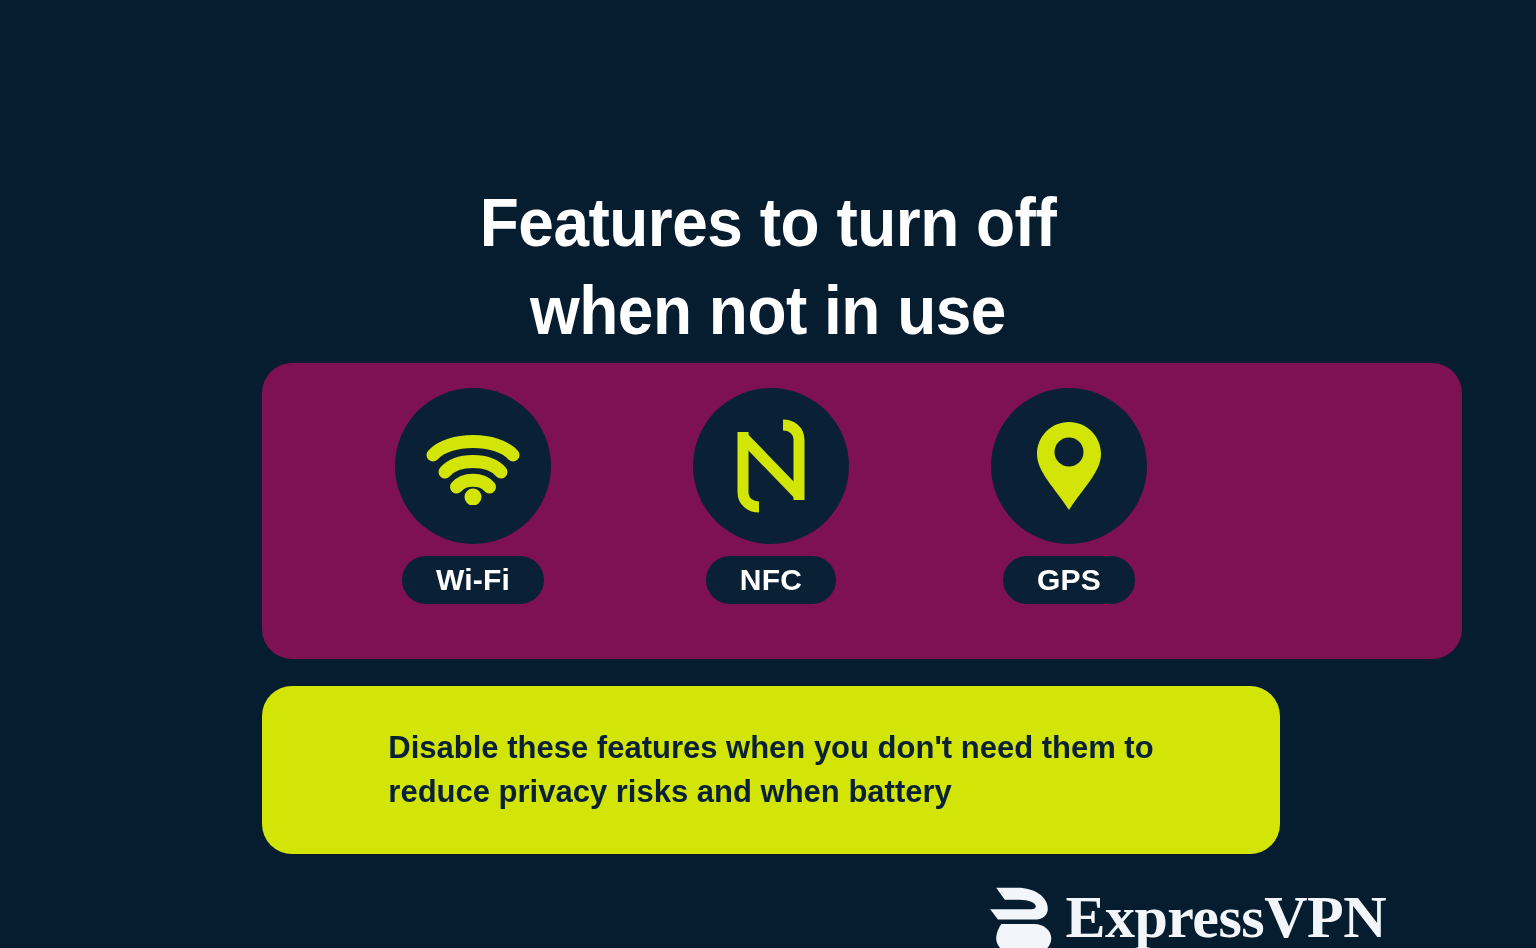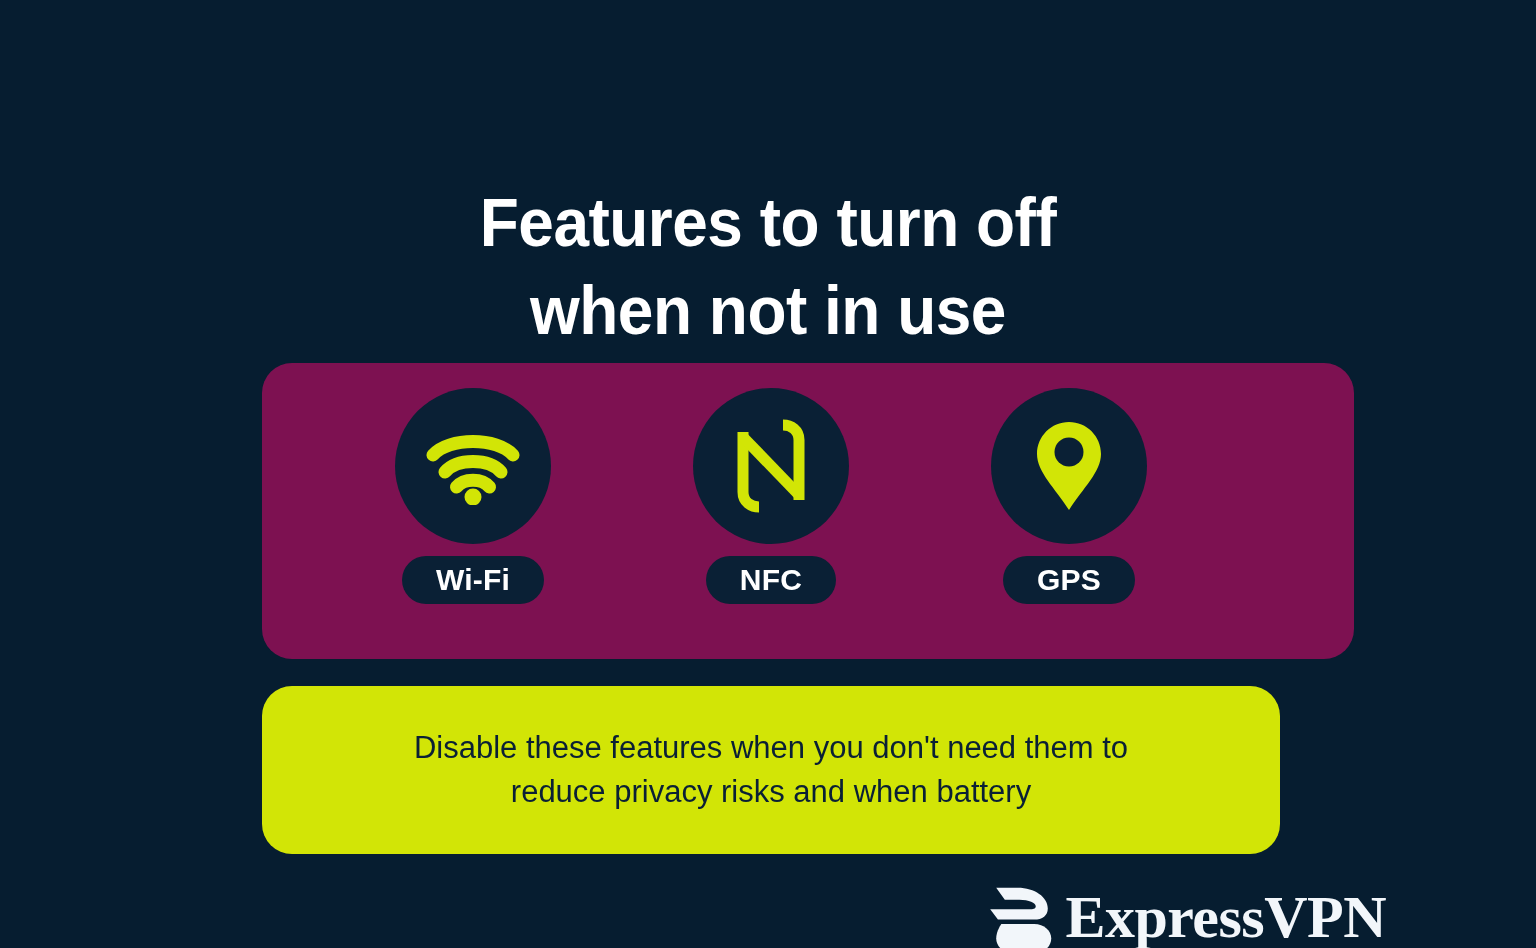--- a/index.html
+++ b/index.html
@@ -39,21 +39,21 @@
     transform: scaleX(0.94);
     transform-origin: 50% 50%;
   }
   .title-line { display: block; white-space: nowrap; }
 
   
   .features-panel {
     position: absolute;
     left: 262px;
     top: 315px;
-    width: 1092px;
+    width: 1200px;
     height: 296px;
     background: #7d1151;
     border-radius: 30px;
     box-sizing: border-box;
   }
 
   .features-row {
     position: absolute;
     left: 0;
     top: 0;
@@ -113,22 +113,21 @@
     border-radius: 30px;
     display: flex;
     align-items: center;
     justify-content: center;
     box-sizing: border-box;
   }
   .caption-text {
     color: #0a2035;
     font-size: 31px;
     line-height: 44px;
-    font-weight: 400;
-    text-align: center;
+    font-weight: 700;
     max-width: 850px;
   }
   .caption-text .cap-line { display: block; white-space: nowrap; }
 
   
   .brand {
     position: absolute;
     right: 150px;
     bottom: 36px;
     display: flex;

